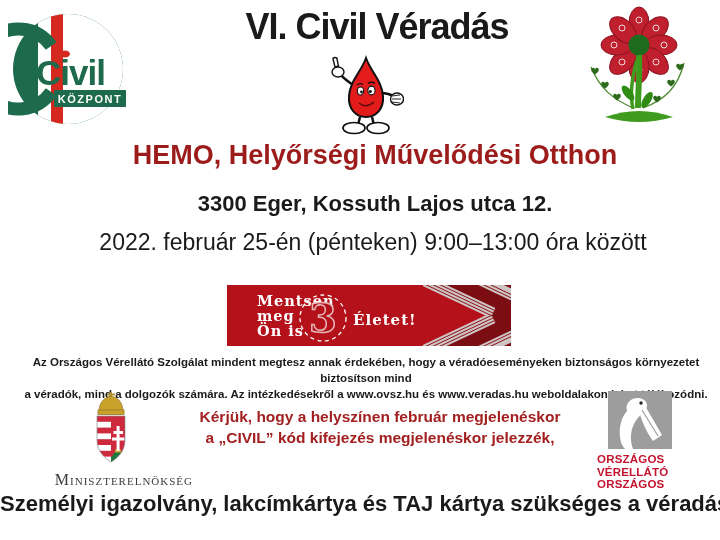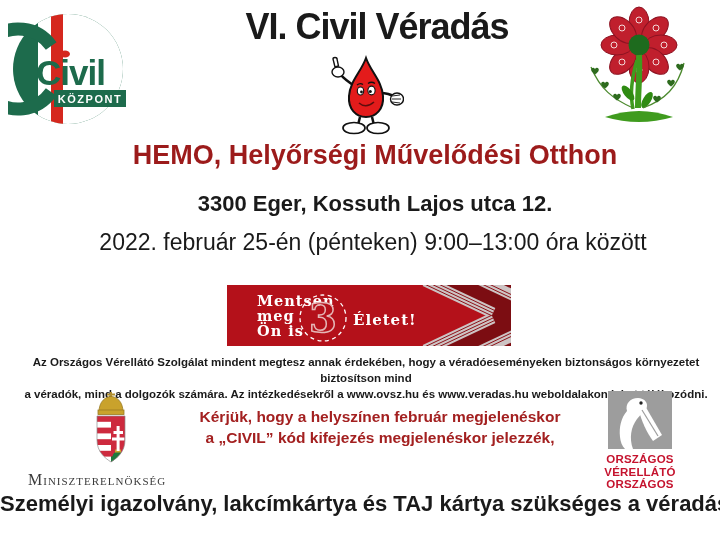--- a/index.html
+++ b/index.html
@@ -15,29 +15,29 @@
   .address{top:191px;font-size:22px;font-weight:700;transform:translateX(15px);}
   .date{top:229px;font-size:23px;transform:translateX(13px);}
   .date b{font-weight:400;margin-top:30px;}
   .date .reg{font-weight:400;margin-top:48px;}
 
   .banner{left:227px;top:285px;width:284px;height:61px;}
 
   .notice{top:354px;font-size:11.5px;font-weight:700;line-height:16px;white-space:normal;
           padding:0 6px;letter-spacing:0;margin-left:12px;}
 
-  .ministry{left:28px;top:392px;width:165px;text-align:left;}
+  .ministry{left:28px;top:392px;width:165px;text-align:right;}
   .ministry .arms{display:block;margin:0 auto;}
   .ministry .label{margin-top:3px;font-family:"Liberation Serif",serif;font-variant:small-caps;
                    font-size:16px;letter-spacing:1px;color:#3b3b3b;white-space:nowrap;}
 
   .civilcode{left:168px;top:406px;width:424px;text-align:center;color:#a32020;
              font-size:15.5px;font-weight:700;line-height:21px;}
 
-  .ovsz{left:597px;top:391px;width:86px;text-align:center;}
+  .ovsz{left:597px;top:391px;width:86px;}
   .ovsz .mark{display:block;margin:0 auto;}
   .ovsz .lbl{margin-top:4px;font-size:11.5px;font-weight:700;color:#c5132e;line-height:12.5px;
              letter-spacing:0.2px;}
 
   .requirements{top:491px;font-size:22px;font-weight:700;}
 </style>
 </head>
 <body>
 
 <div class="flyer">

